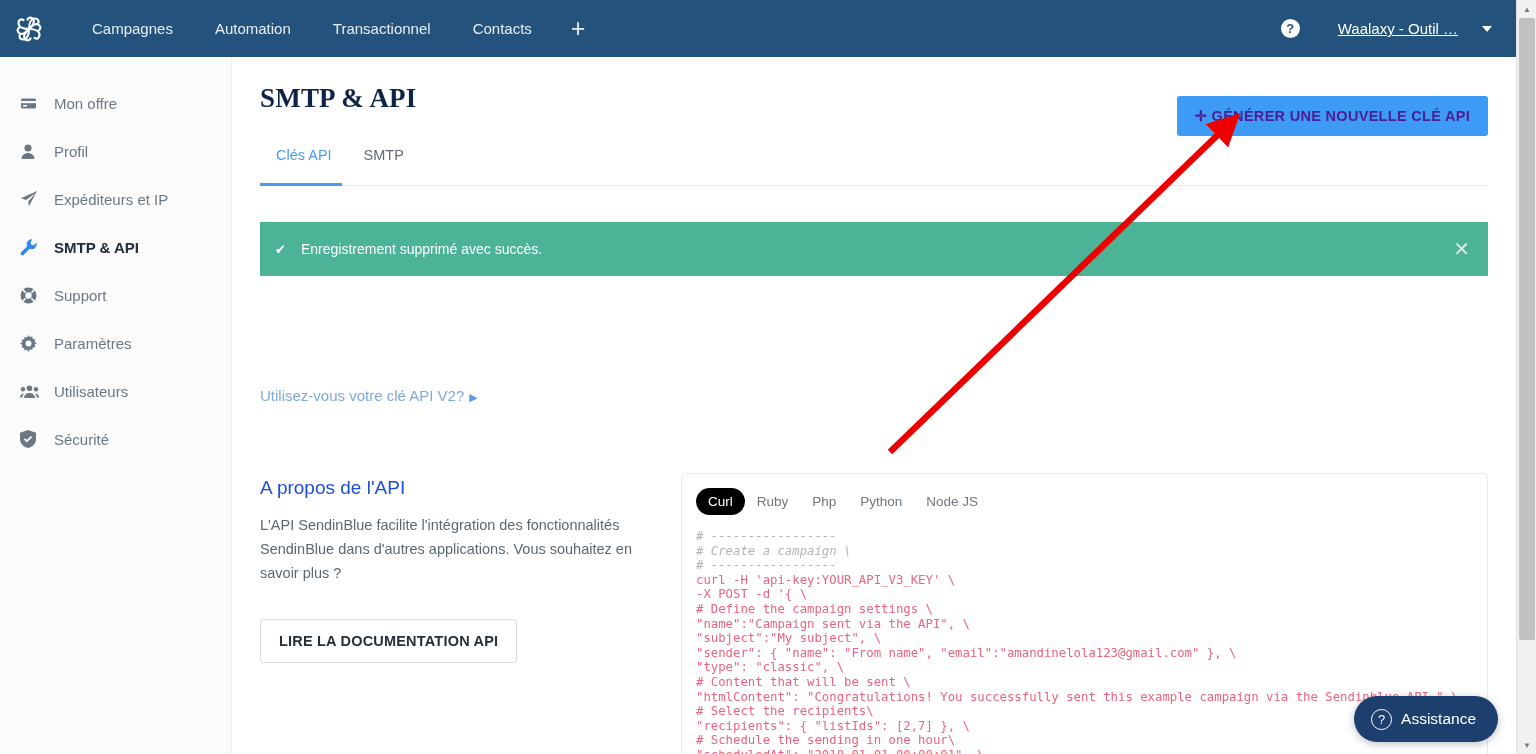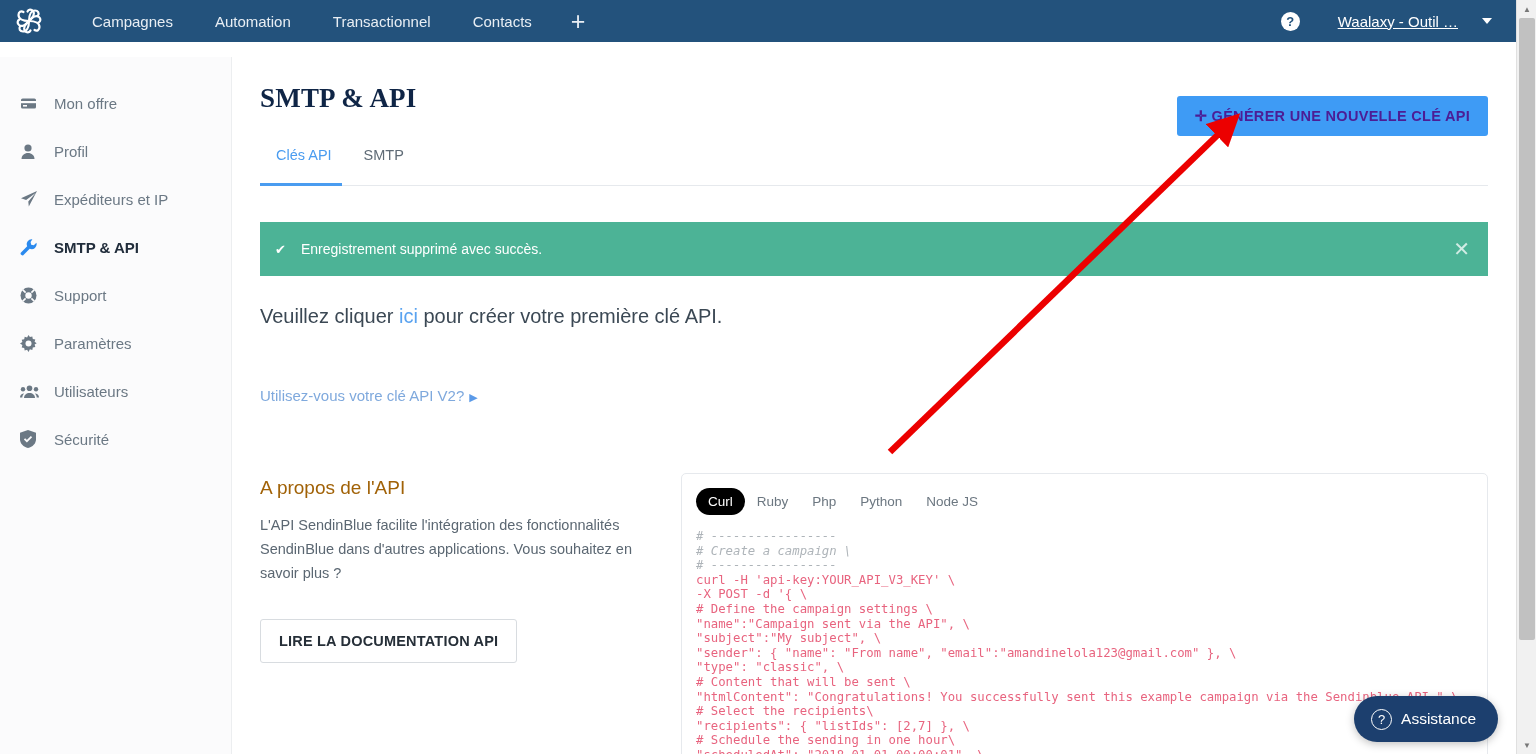--- a/index.html
+++ b/index.html
@@ -9,21 +9,21 @@
     overflow: hidden;
     background: #ffffff;
     font-family: "Liberation Sans", sans-serif;
   }
 
   #app { position: relative; width: 1536px; height: 754px; overflow: hidden; }
 
   
   .topnav {
     position: absolute; top: 0; left: 0;
-    width: 1516px; height: 42px;
+    width: 1516px; height: 57px;
     background: #23527c;
     background-image: radial-gradient(rgba(255,255,255,.05) 0.5px, transparent 0.5px);
     background-size: 4px 4px;
     display: flex; align-items: center;
   }
   .logo-wrap { width: 57px; height: 57px; display: flex; align-items: center; justify-content: center; }
   .logo-wrap svg { display: block; }
   .nav-links { display: flex; align-items: center; gap: 0px; margin-left: 14px; }
   .nav-link {
     color: #e8eef4; font-size: 15px; padding: 0 21px; line-height: 57px;
@@ -120,21 +120,21 @@
   .lead a { color: #5aa3f0; text-decoration: none; cursor: pointer; }
   .v2link {
     position: absolute; left: 28px; top: 330px;
     font-size: 15px; color: #7fa9dd; cursor: pointer;
   }
   .v2link .tri { font-size: 11px; margin-left: 5px; color: #5b9ae8; }
 
   
   .about-title {
     position: absolute; left: 28px; top: 420px;
-    font-size: 19px; color: #a16207; font-weight: 400;
+    font-size: 19px; color: #1d4ed8; font-weight: 400;
   }
   .about-body {
     position: absolute; left: 28px; top: 456px; width: 396px;
     font-size: 14.5px; color: #5b6772; line-height: 24px;
   }
   .doc-btn {
     position: absolute; left: 28px; top: 562px;
     background: #ffffff; border: 1px solid #d8dce0; border-radius: 3px;
     padding: 13px 18px; font-size: 14.5px; font-weight: bold; color: #262f38;
     cursor: pointer; letter-spacing: .2px;
@@ -336,23 +336,20 @@
     </div>
     <div class="tabs-rule"></div>
     <div class="tab-underline"></div>
 
     <div class="alert">
       <span class="alert-check">✔</span>
       <span class="alert-text">Enregistrement supprimé avec succès.</span>
       <span class="alert-close">✕</span>
     </div>
 
-    <div class="lead">
-      <span>Veuillez cliquer </span><a>ici</a><span> pour créer votre première clé API.</span>
-    </div>
 
     <div class="v2link">
       <span>Utilisez-vous votre clé API V2?</span><span class="tri">▶</span>
     </div>
 
     <div class="about-title">A propos de l'API</div>
     <div class="about-body">L'API SendinBlue facilite l'intégration des fonctionnalités SendinBlue dans d'autres applications. Vous souhaitez en savoir plus ?</div>
     <button class="doc-btn">LIRE LA DOCUMENTATION API</button>
 
     <div class="codepanel">

